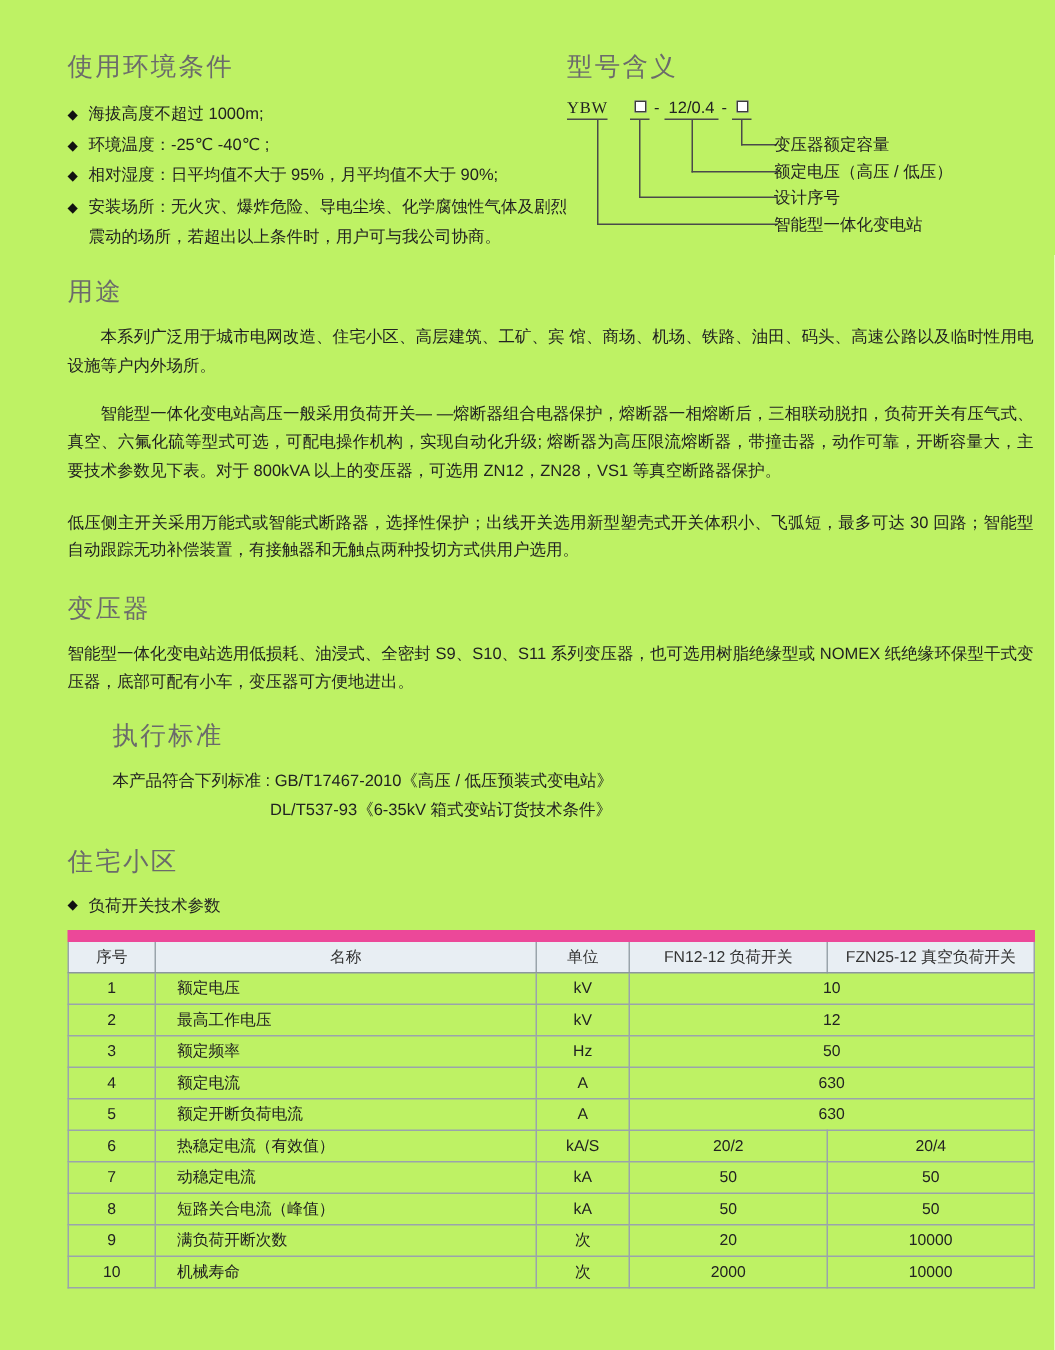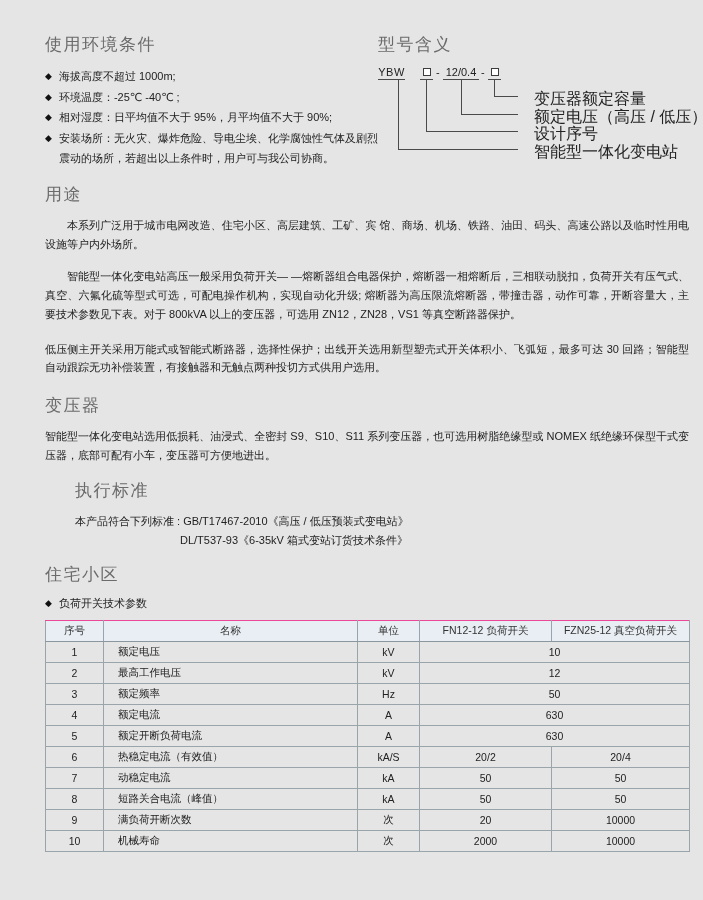--- a/index.html
+++ b/index.html
@@ -1,20 +1,20 @@
 <!DOCTYPE html>
 <html><head>
 <meta charset="utf-8">
 <style>
   * { margin:0; padding:0; box-sizing:border-box; }
   html,body { background:#ffffff; }
   .page {
     position:relative;
     width:703px; height:900px;
-    background:#e5e5e5;
+    background:#bef264;
     font-family:"Liberation Sans","DejaVu Sans",sans-serif;
     color:#1e1e1e;
     padding:33px 14px 0 45px;
     overflow:hidden;
   }
   .sec-title {
     font-size:17px;
     font-weight:400;
     color:#6b6b6b;
     letter-spacing:1.5px;
@@ -37,38 +37,38 @@
   .env-item { display:flex; font-size:11px; line-height:1.85; color:#222; }
   .bullet { flex:none; font-size:9px; color:#111; margin-right:7px; line-height:2.3; }
 
   
   .diagram { position:relative; height:96px; margin-top:10px; }
   .diagram .seg {
     position:absolute; top:0; height:14px;
     font-size:11px; color:#222; text-align:center;
     border-bottom:1px solid #4a4a4a;
   }
-  .m-ybw   { left:8;   width:27px; letter-spacing:0.5px; }
+  .m-ybw   { left:8;   width:27px; letter-spacing:0.5px;font-family:Liberation Serif, serif; }
   .m-box1w { left:42px; width:13px; }
   .m-box2w { left:110px; width:13px; }
   .m-volt  { left:65px;  width:36px; }
   .diagram .sep { position:absolute; top:0; font-size:11px; color:#222; }
   .m-sep1 { left:58px; }
   .m-sep2 { left:103px; }
   .sq { display:inline-block; width:8px; height:8px; border:1px solid #3c3c3c; margin-top:1px; background:#fff; }
   .conn {
     position:absolute;
     border-left:1px solid #4a4a4a;
     border-bottom:1px solid #4a4a4a;
   }
   .c1 { left:116px; top:14px; width:24px;  height:17px; }
   .c2 { left:83px;  top:14px; width:57px;  height:35px; }
   .c3 { left:48px;  top:14px; width:92px;  height:52px; }
   .c4 { left:20px;  top:14px; width:120px; height:70px; }
-  .dlabel { position:absolute; left:156px; font-size:16px; color:#222; white-space:nowrap; }
+  .dlabel { position:absolute; left:138px; font-size:11px; color:#222; white-space:nowrap; }
   .dl1 { top:23px; } .dl2 { top:41px; } .dl3 { top:58px; } .dl4 { top:76px; }
 
   .section { margin-bottom:13px; }
   .sec-usage { margin-top:10px; }
   .sec-hv .body-text { margin-bottom:0; }
   .sec-lv { margin-top:16px; }
   .sec-tr { margin-top:17px; }
   .sec-std { margin-top:14px;margin-left:30px; }
   .std-line2 { padding-left:105px; }
   .sec-tech { margin-top:12px; }
@@ -88,21 +88,21 @@
     border:1px solid #9aa4ab;
     text-align:center;
     padding:3px 4px;
     height:18px;
     font-weight:400;
     overflow:hidden;
     white-space:nowrap;
   }
   table.tech thead th {
     background:#e8eef3;
-    border-top:1px solid #ec4899;
+    border-top:8px solid #ec4899;
     border-bottom:1.5px solid #8b969e;
     color:#333;
   }
   table.tech td.name { text-align:left; padding-left:14px; }
 </style>
 </head>
 <body>
 
 <div class="page">
 

